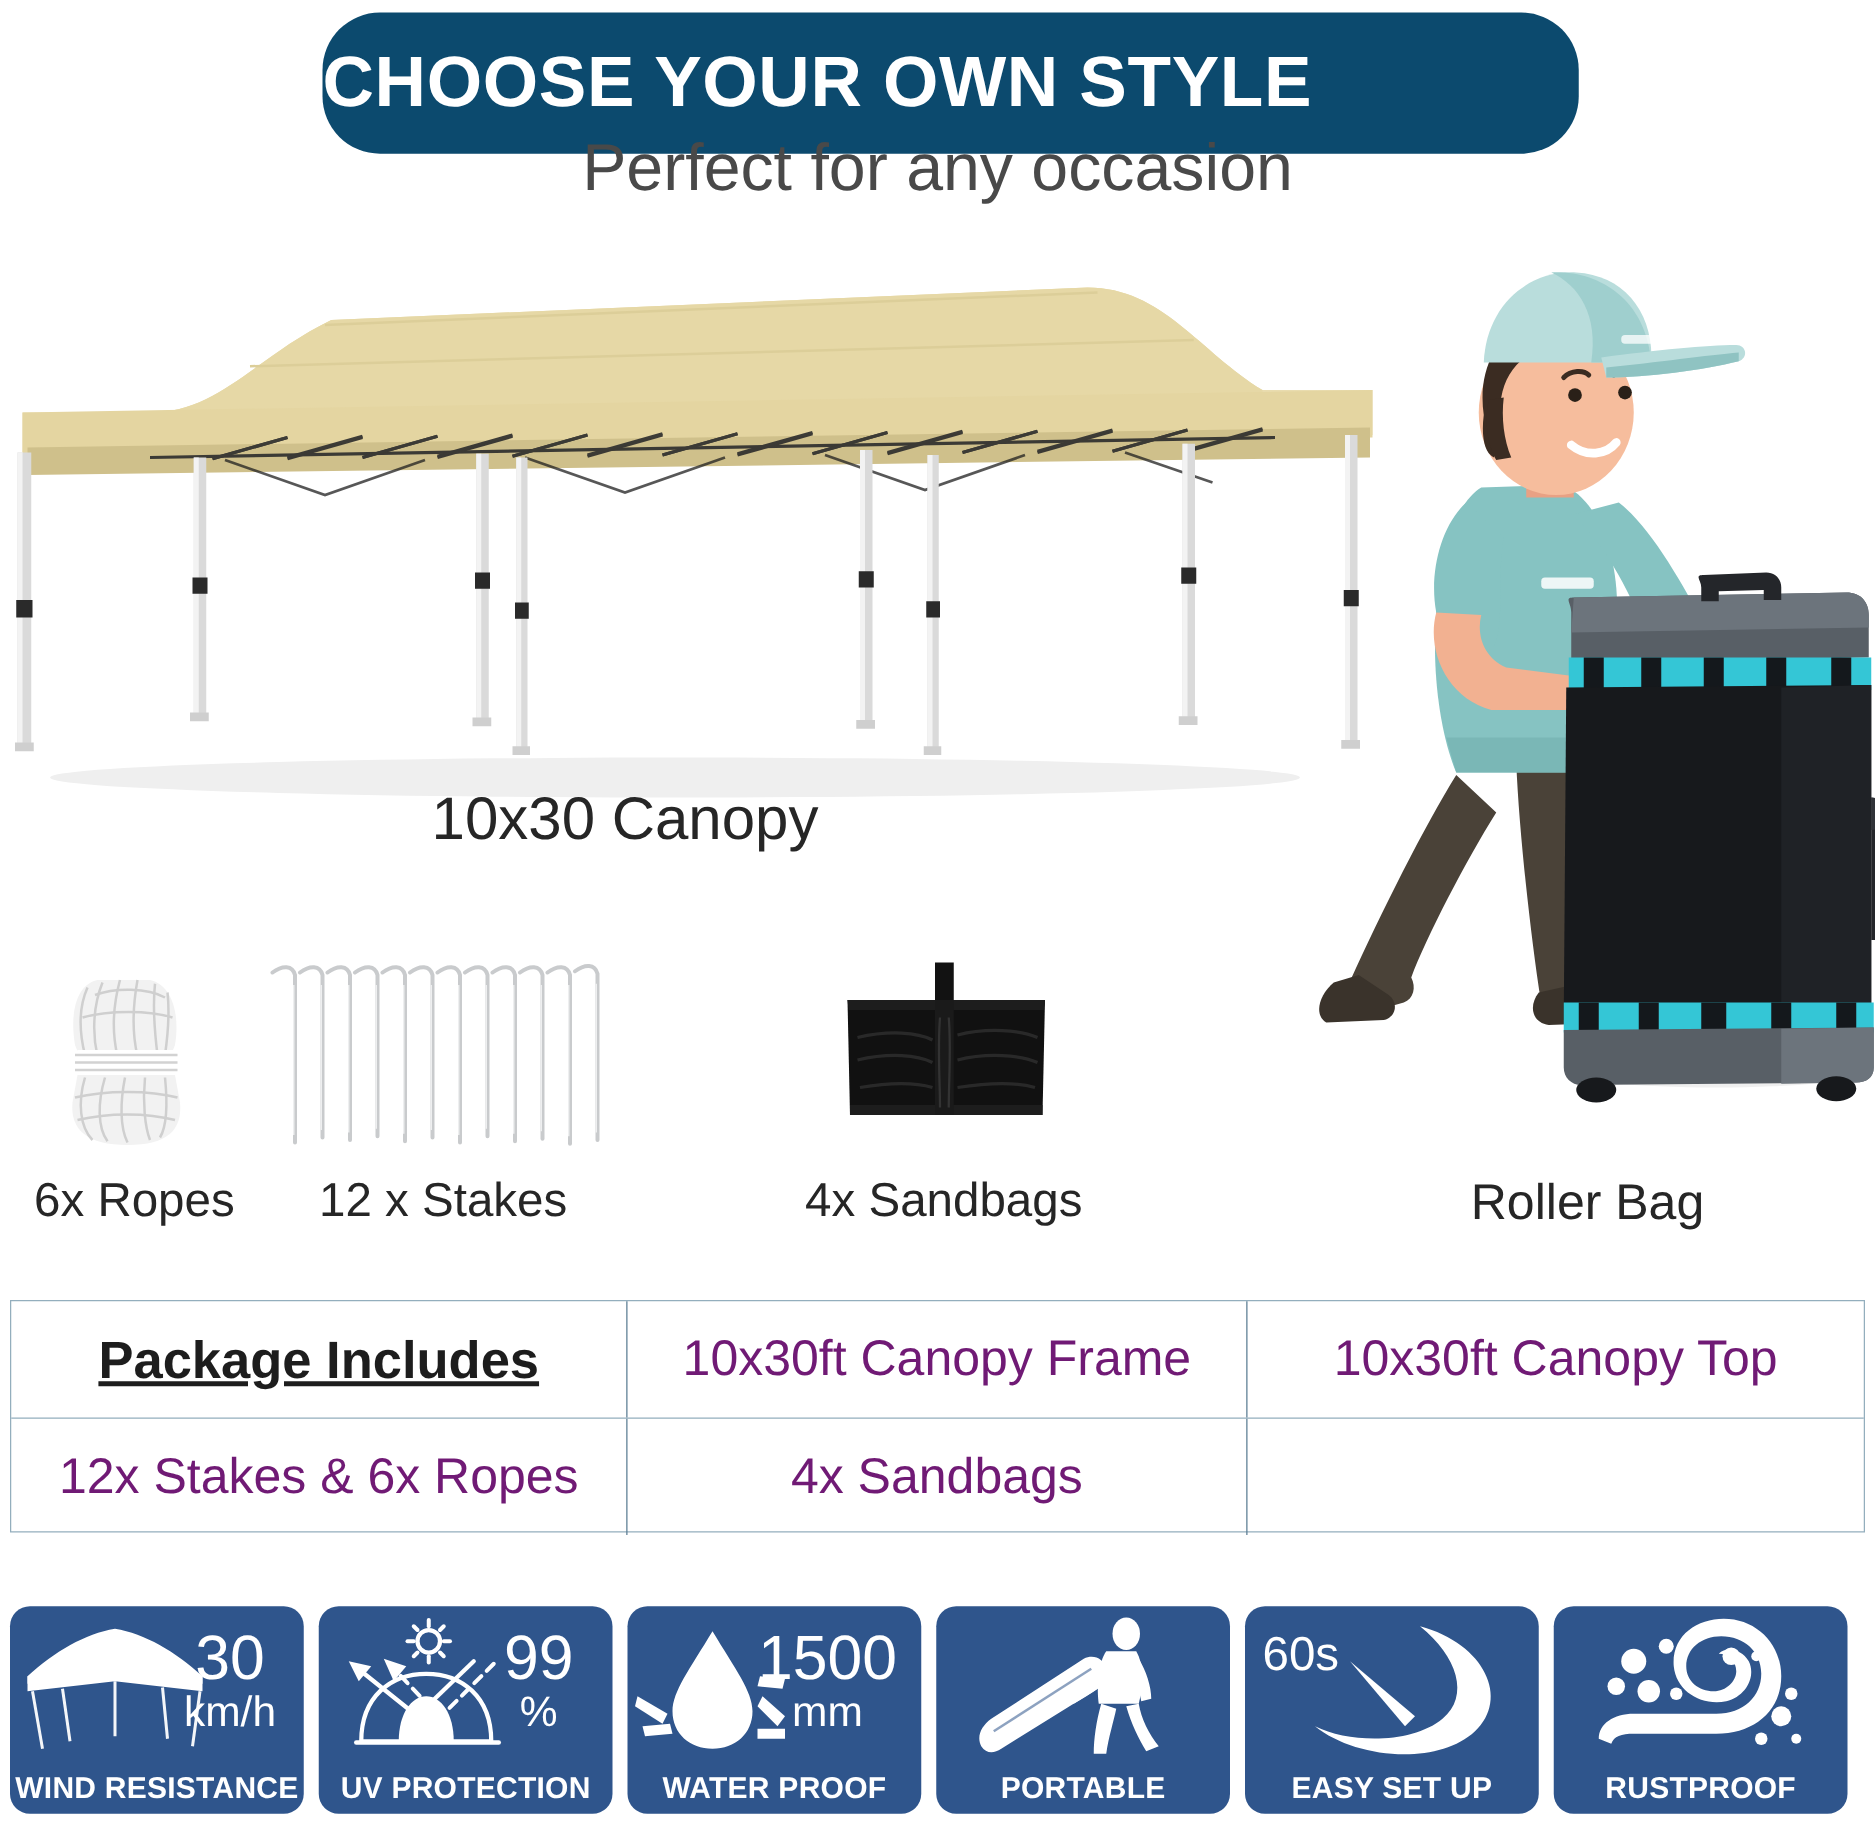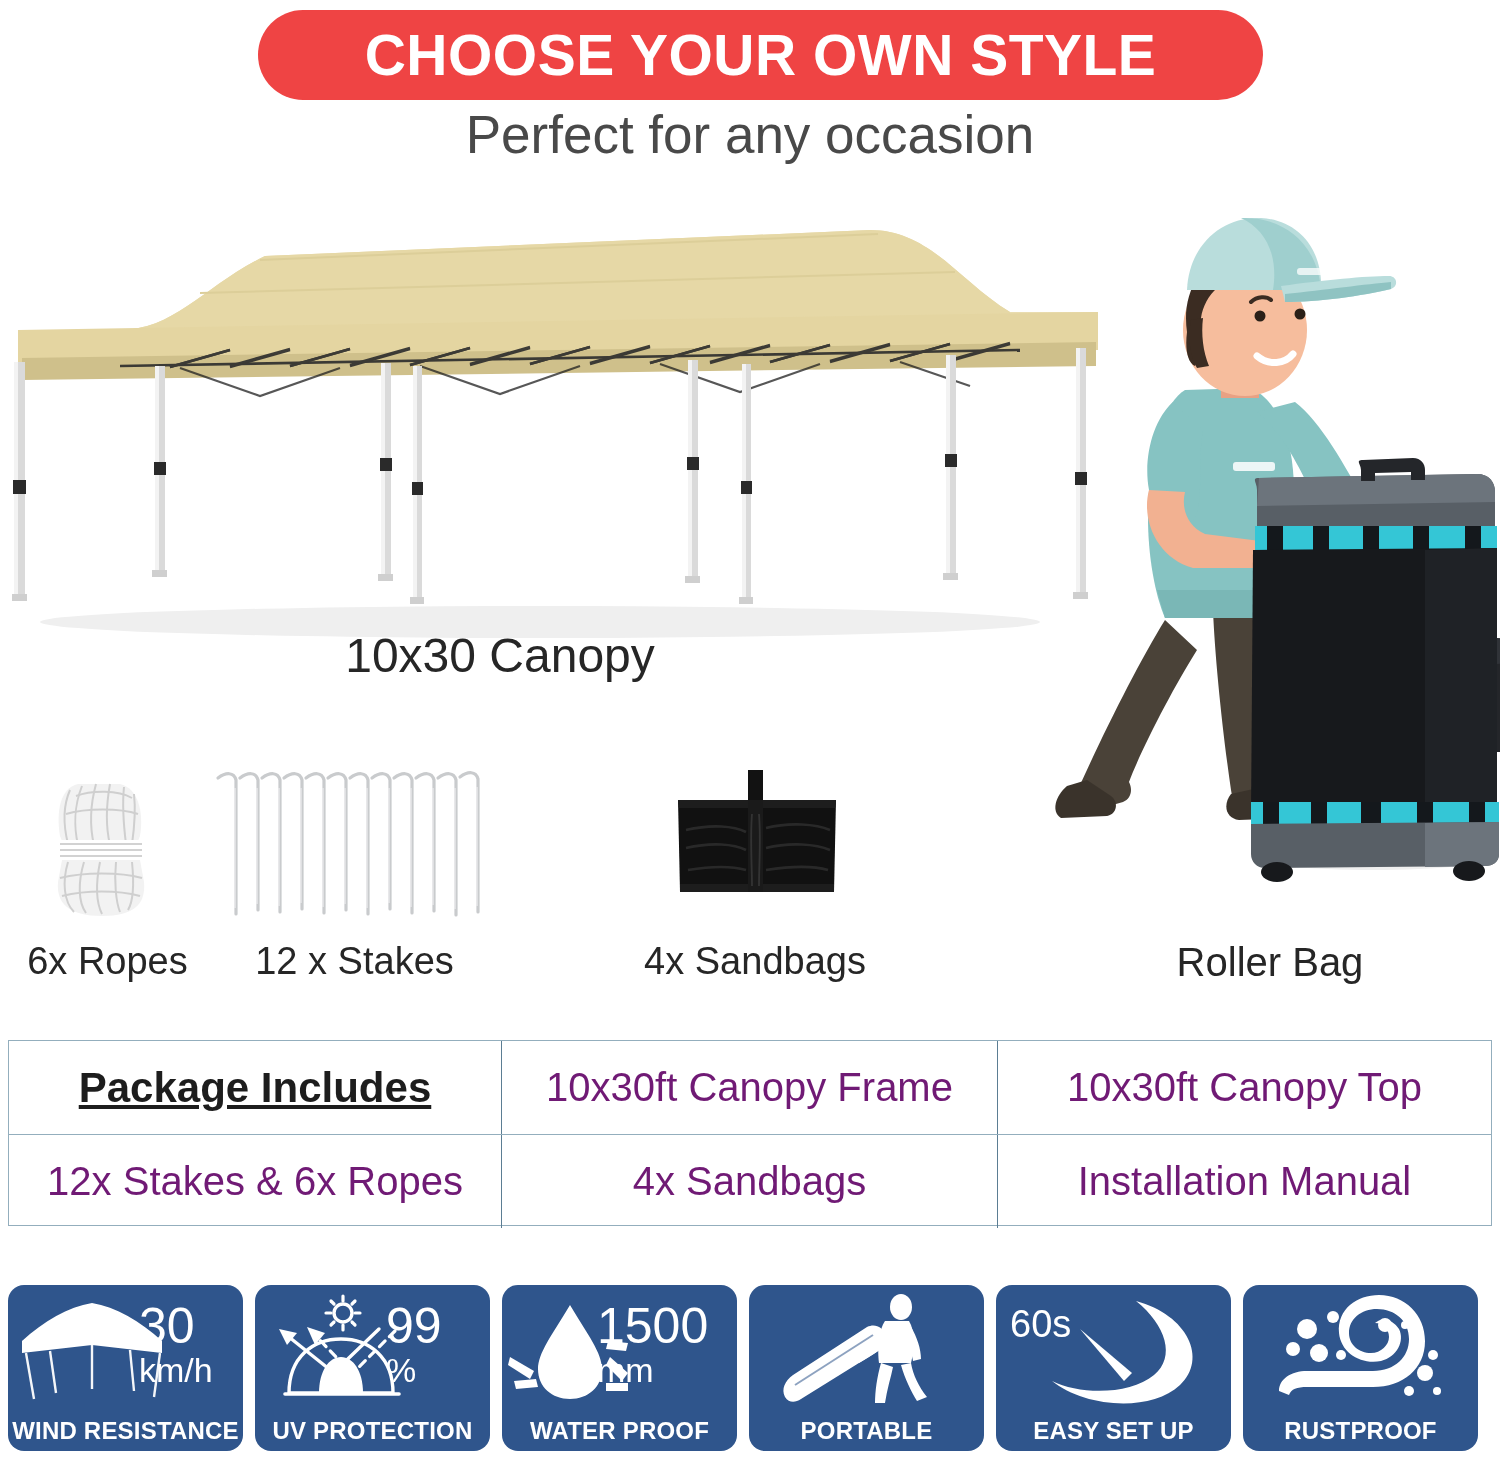--- a/index.html
+++ b/index.html
@@ -21,26 +21,26 @@
     position: absolute;
     top: 0; left: 0;
     width: 1500px;
     height: 185px;
   }
   .title-pill {
     position: absolute;
     left: 258px;
     top: 10px;
     width: 1005px;
-    height: 90px;
-    background: #ef4444;
+    height: 113px;
+    background: #0c4a6e;
     border-radius: 46px;
     display: flex;
     align-items: center;
-    justify-content: center;
+    justify-content: flex-start;
   }
   .title-pill-text {
     color: #ffffff;
     font-size: 57px;
     font-weight: bold;
     letter-spacing: 0.5px;
     line-height: 1;
     white-space: nowrap;
   }
   .subtitle {
@@ -190,21 +190,21 @@
     position: absolute;
     right: 10px;
     top: 16px;
     width: 90px;
     text-align: center;
     color: #ffffff;
     line-height: 1;
   }
   .bv-num { font-size: 50px; font-weight: normal; display: block; }
   .bv-unit { font-size: 34px; display: block; margin-top: 2px; }
-  .badge-value.unit-right { text-align: left; padding-right: 4px; }
+  .badge-value.unit-right { text-align: center; padding-right: 4px; }
   .badge-inline-num {
     position: absolute;
     left: 14px;
     top: 20px;
     color: #ffffff;
     font-size: 38px;
     line-height: 1;
   }
   svg { display: block; overflow: visible; }
 </style>
@@ -517,21 +517,20 @@
 
 <div class="pkg-table">
   <div class="pkg-row first">
     <div class="pkg-cell c0 head">Package Includes</div>
     <div class="pkg-cell c1">10x30ft Canopy Frame</div>
     <div class="pkg-cell c2">10x30ft Canopy Top</div>
   </div>
   <div class="pkg-row">
     <div class="pkg-cell c0">12x Stakes &amp; 6x Ropes</div>
     <div class="pkg-cell c1">4x Sandbags</div>
-    <div class="pkg-cell c2">Installation Manual</div>
   </div>
 </div>
 
 <div class="badges">
 
   <div class="badge">
     <div class="badge-icon">
       <svg width="155" height="112" viewBox="0 0 155 112">
         <path d="M 8,46 C 30,26 54,12 78,8 C 102,12 126,26 148,46 L 148,52 L 78,42 L 8,52 Z" fill="#ffffff"></path>
         <path d="M 8,46 L 78,38 L 148,46 L 148,58 L 78,50 L 8,58 Z" fill="#ffffff"></path>

